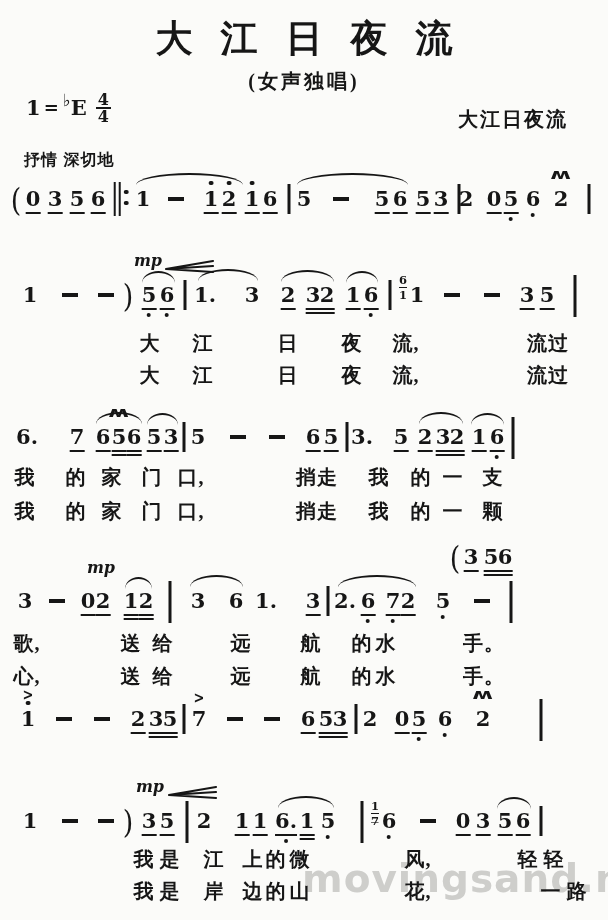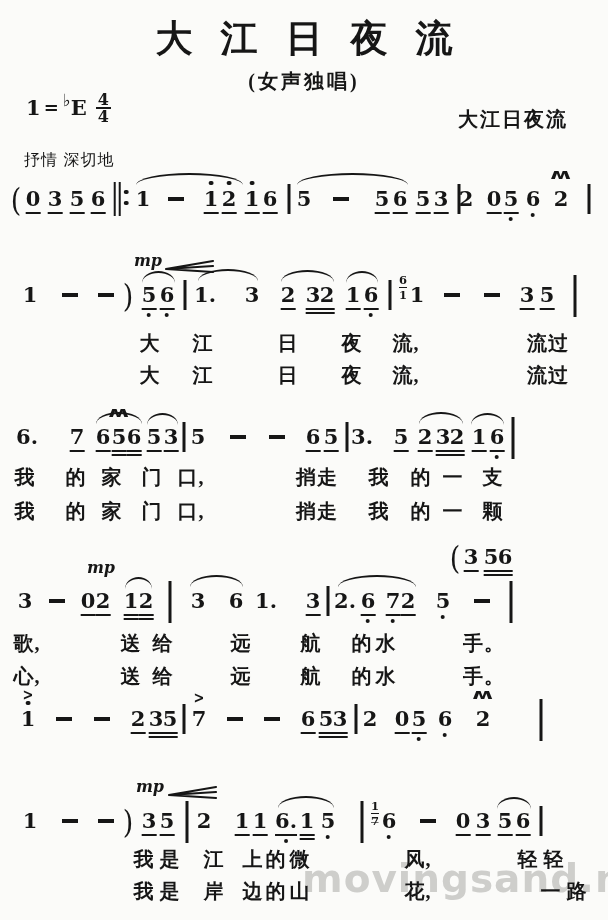--- a/index.html
+++ b/index.html
@@ -12,21 +12,21 @@
   .credit1{left:458px;top:74px;font-size:20px;font-weight:700;letter-spacing:2px;}
   .credit2{left:458px;top:106px;font-size:20px;font-weight:700;letter-spacing:2px;}
   .keysig{left:26px;top:92px;display:flex;align-items:center;font-weight:700;font-family:"DejaVu Serif",serif;}
   .keysig .n1{font-size:21px;}
   .keysig .eq{font-size:18px;margin:0 4px 0 3px;}
   .keysig .flat{font-size:17px;position:relative;top:-7px;}
   .keysig .kl{font-size:21px;margin-right:9px;}
   .meter{display:inline-block;text-align:center;font-size:16px;line-height:13px;font-weight:700;position:relative;top:1px;}
   .meter .mt{border-bottom:2.5px solid #161616;padding:0 2px 1px 2px;}
   .meter .mb{padding-top:1px;}
-  .expr{left:24px;top:150px;font-size:16px;font-weight:400;letter-spacing:1px;font-family:"Liberation Sans",sans-serif;}
+  .expr{left:24px;top:150px;font-size:16px;font-weight:700;letter-spacing:1px;font-family:"Liberation Sans",sans-serif;}
   
   .tok{position:absolute;transform:translateX(-50%);display:flex;flex-direction:column;align-items:center;min-width:13px;}
   .g{font-family:"DejaVu Serif",serif;font-weight:700;font-size:21px;line-height:22px;white-space:nowrap;}
   .ul{height:2.2px;background:#161616;align-self:stretch;margin-top:1.5px;}
   .ul.u2{margin-top:2.2px;}
   .od{width:4.2px;height:4.2px;border-radius:50%;background:#161616;margin-top:3px;}
   .odup{position:absolute;top:-7px;left:50%;transform:translateX(-50%);width:4.2px;height:4.2px;border-radius:50%;background:#161616;}
   .acc{position:absolute;left:50%;font-family:"DejaVu Sans",sans-serif;font-weight:700;font-size:13px;transform:translateX(-50%) scaleY(1.25);line-height:10px;}
   .trl{position:absolute;left:50%;top:-20px;transform:translateX(-50%) scaleX(1.6);font-family:"DejaVu Sans",sans-serif;font-weight:700;font-size:14px;line-height:12px;}
   .bar{width:2.2px;background:#161616;}

